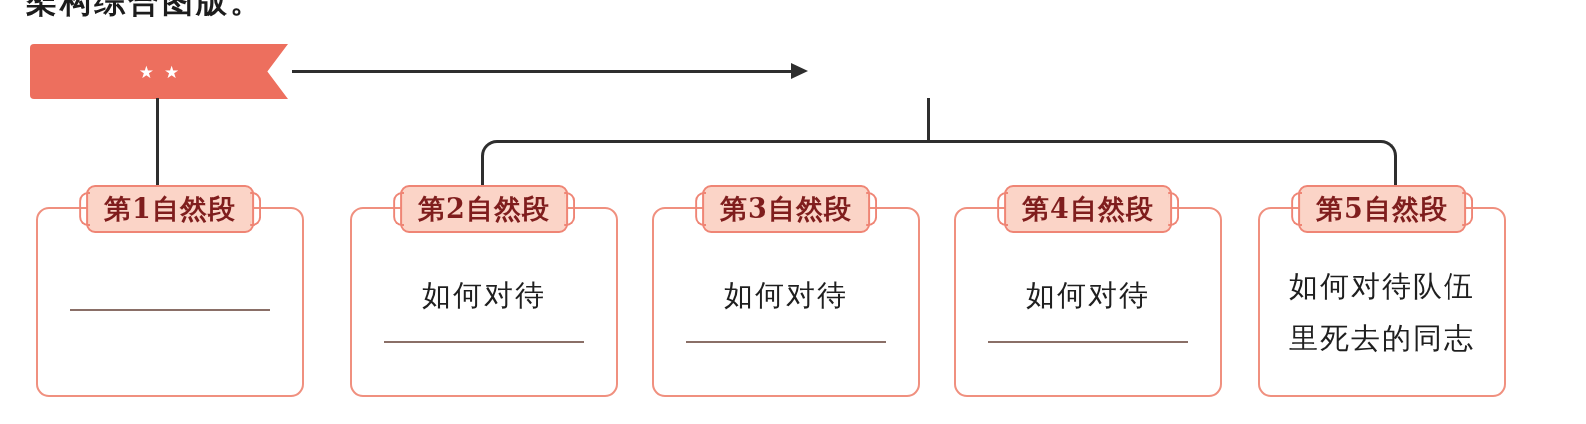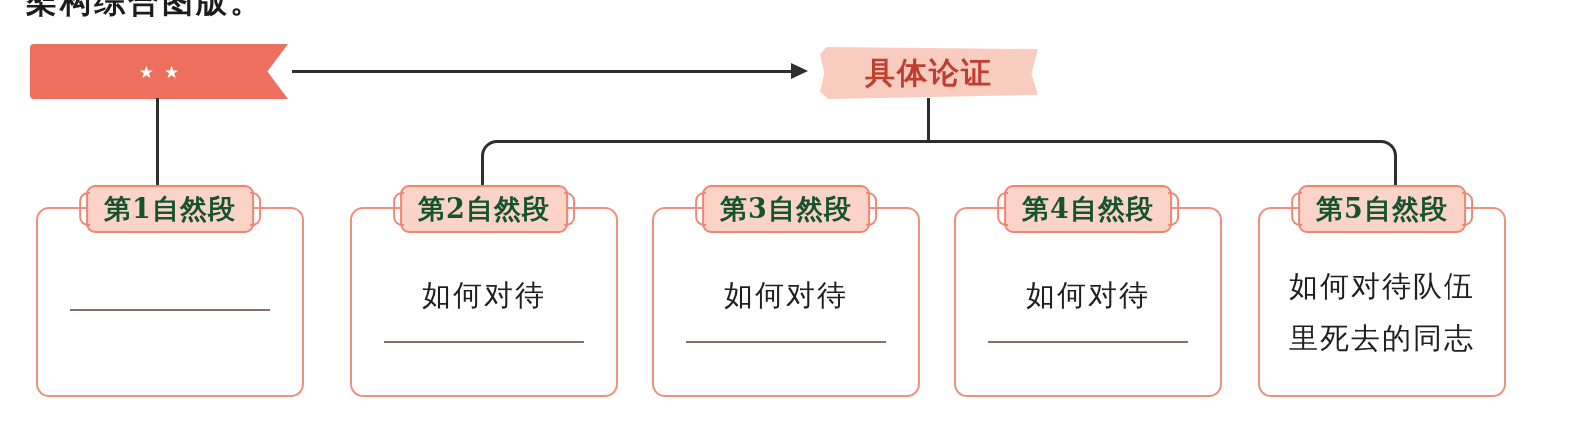--- a/index.html
+++ b/index.html
@@ -55,21 +55,21 @@
     border-top:3px solid #2e2e2e;border-left:3px solid #2e2e2e;border-right:3px solid #2e2e2e;
     border-radius:16px 16px 0 0;
     box-sizing:border-box;
   }
 
   
   .pbox{position:absolute;top:185px;width:268px;height:212px;}
   .pbox.wide{width:248px;}
   .pbox-tab{
     position:absolute;top:0;left:50%;transform:translateX(-50%);z-index:2;
-    background:#fbd4c7;color:#14532d;
+    background:#fbd4c7;color:#7f1d1d;
     border:2px solid #ef8575;border-radius:9px;
     padding:4px 16px;white-space:nowrap;
     font-weight:bold;font-size:27px;letter-spacing:1px;
   }
   .pbox-tab::before,.pbox-tab::after{
     content:"";position:absolute;top:5px;bottom:5px;width:9px;
     border:2px solid #ef8575;
   }
   .pbox-tab::before{left:-9px;border-right:none;border-radius:9px 0 0 9px;}
   .pbox-tab::after{right:-9px;border-left:none;border-radius:0 9px 9px 0;}
@@ -92,23 +92,20 @@
 
   <div class="clipped-heading">架构综合图版。</div>
 
   <div class="ribbon-thesis">
     <span class="star">★</span>
     <span class="star">★</span>
   </div>
 
   <div class="arrow-line"></div>
 
-  <div class="badge-argument">
-    <span>具体论证</span>
-  </div>
 
   <div class="stem stem-thesis"></div>
   <div class="stem stem-argument"></div>
   <div class="bracket"></div>
 
   <div class="pbox" style="left:36px;">
     <div class="pbox-tab">第1自然段</div>
     <div class="pbox-body">
       <div class="blank-line"></div>
     </div>

